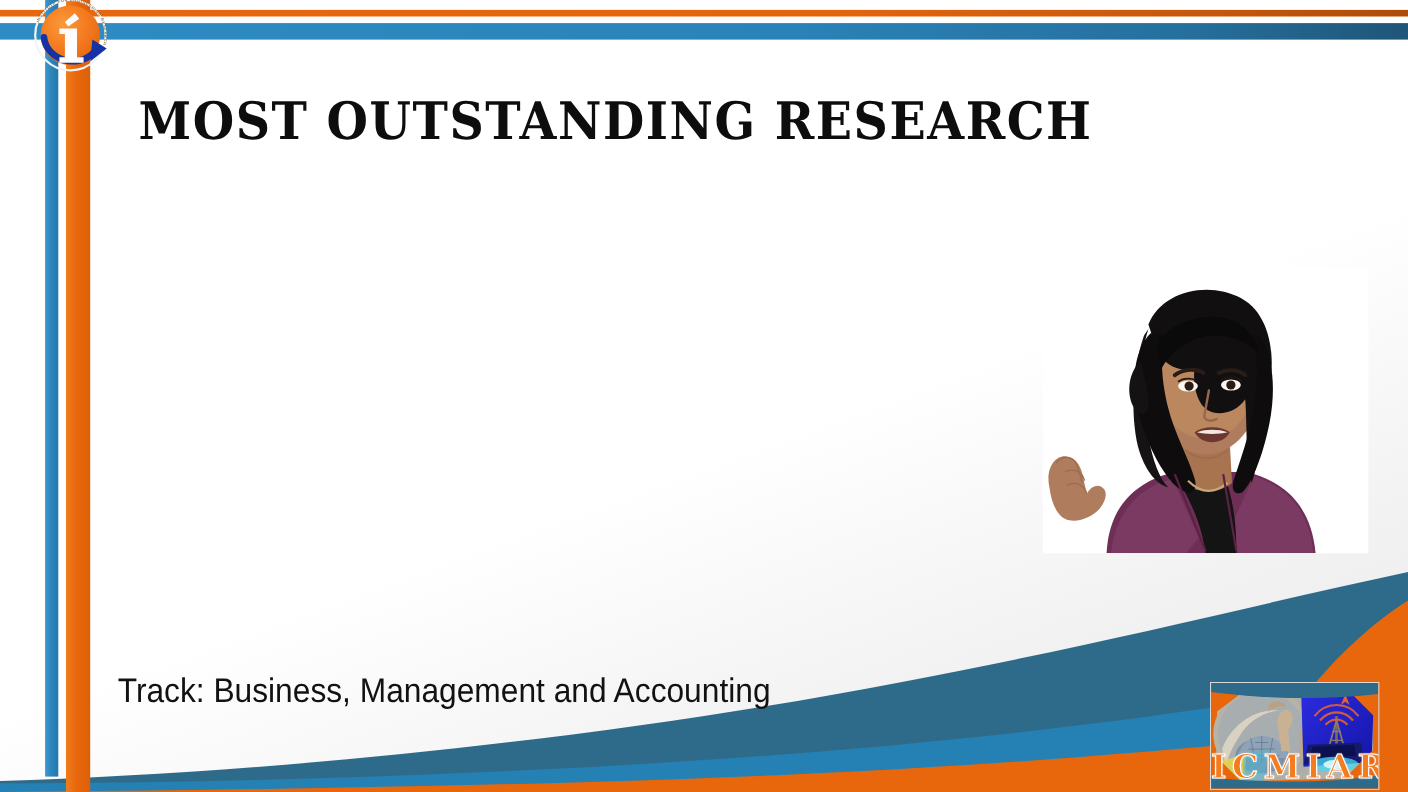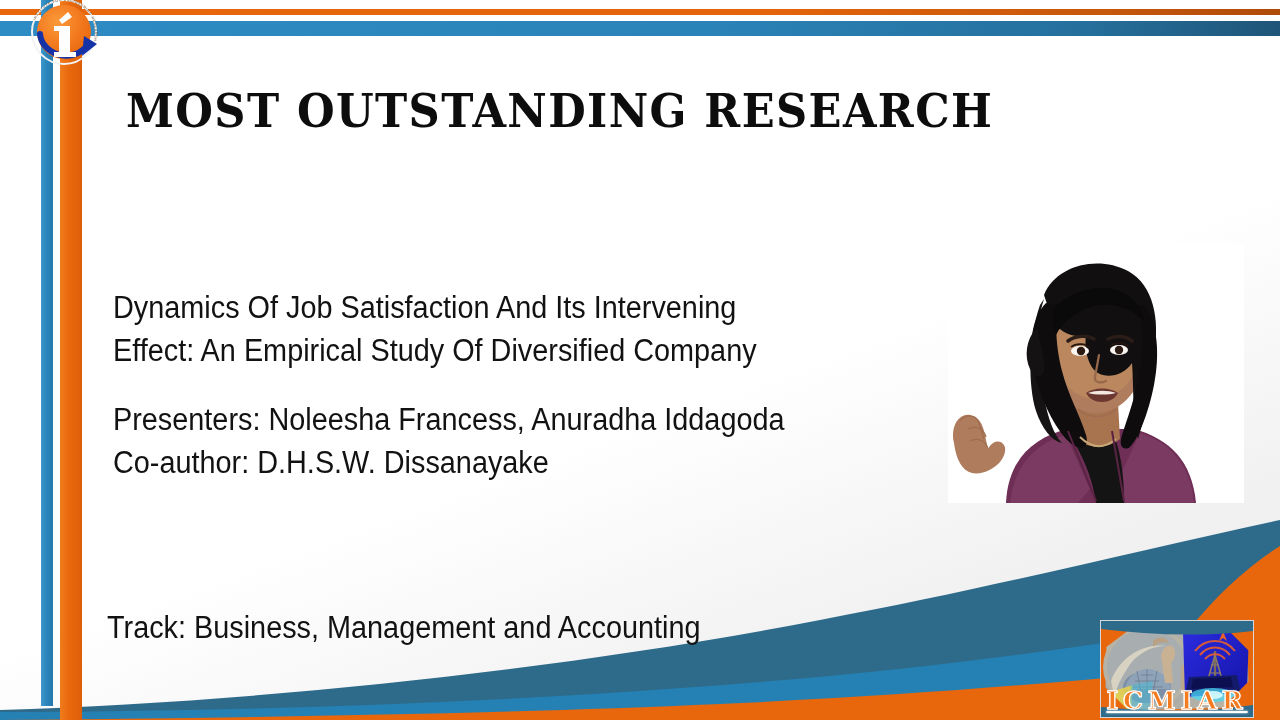--- a/index.html
+++ b/index.html
@@ -114,26 +114,25 @@
     border: 1px solid #d8d8d8;
     z-index: 8;
   }
   .icmiar-text {
     position: absolute;
     left: 0; bottom: 2px;
     width: 152px;
     text-align: center;
     font-family: "DejaVu Serif", serif;
     font-weight: bold;
-    font-size: 25px;
+    font-size: 30px;
     letter-spacing: 5px;
     color: #F47B20;
     -webkit-text-stroke: 1px #ffffff;
     text-shadow: 0 0 2px rgba(255,255,255,0.9);
-    text-decoration: underline;
   }
 
   
   .logo-i {
     position: absolute;
     left: 26px; top: -6px;
     width: 76px; height: 76px;
     z-index: 9;
   }
 </style>
@@ -225,27 +224,20 @@
 
       <path d="M 130 166 C 140 176 158 176 168 166" fill="none" stroke="#9E6C50" stroke-width="1.6"></path>
 
       <path d="M 132 194 C 144 206 156 206 168 196" fill="none" stroke="#C9A878" stroke-width="2"></path>
 
       <path d="M 120 188 L 148 258" fill="none" stroke="#5A2344" stroke-width="2"></path>
       <path d="M 164 188 L 176 258" fill="none" stroke="#5A2344" stroke-width="2"></path>
     </svg>
   </div>
 
-  <div class="body-block">
-    <div class="body-line">Dynamics Of Job Satisfaction And Its Intervening</div>
-    <div class="body-line">Effect: An Empirical Study Of Diversified Company</div>
-    <div class="spacer"></div>
-    <div class="body-line">Presenters: Noleesha Francess, Anuradha Iddagoda</div>
-    <div class="body-line">Co-author: D.H.S.W. Dissanayake</div>
-  </div>
 
   <div class="track-line">Track: Business, Management and Accounting</div>
 
   <div class="waves">
     <svg width="1280" height="200" viewBox="0 0 1280 200" preserveAspectRatio="none">
 
       <path d="M 1280 0 L 1280 200 L 0 200 L 0 190 C 260 182 560 150 820 100 C 1000 66 1140 30 1280 0 Z" fill="#2E6B8A"></path>
 
       <path d="M 0 200 L 0 186 C 240 176 520 152 760 126 C 980 102 1140 78 1280 52 L 1280 200 Z" fill="#2580B4" opacity="0"></path>
       <path d="M 0 200 L 1280 200 L 1280 96 C 1130 120 960 146 760 162 C 520 182 240 192 0 192 Z" fill="#2580B4"></path>

